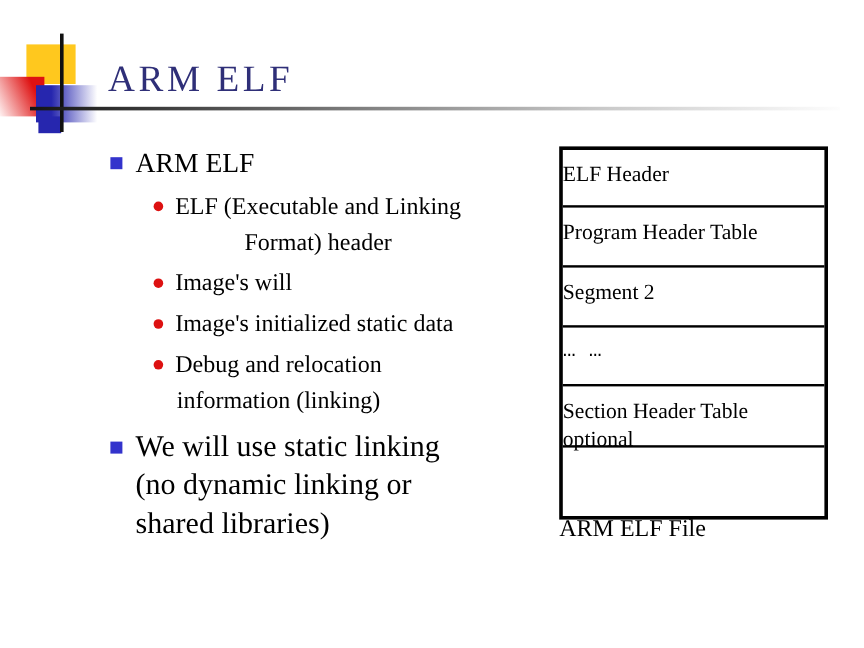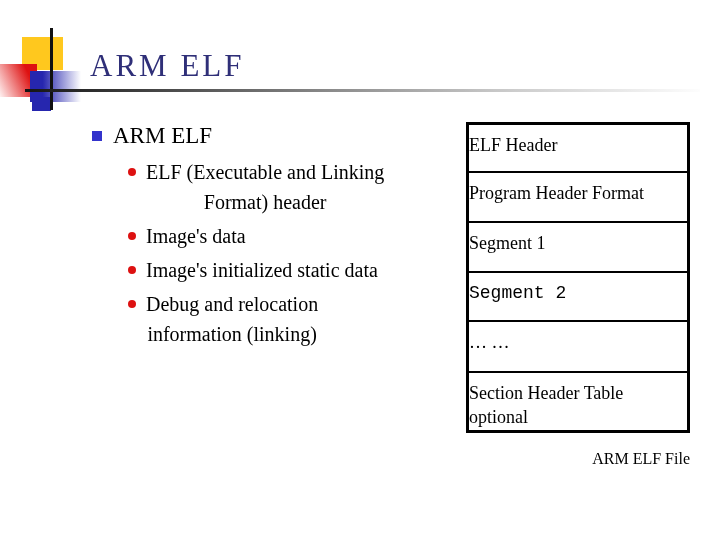--- a/index.html
+++ b/index.html
@@ -58,22 +58,22 @@
   .elf-row { box-sizing:border-box; padding-top:8px; line-height:24px;
     border-bottom:2px solid var(--c-table-border,#000); white-space:pre-line; }
   .elf-row:nth-child(1){ height:48px; }
   .elf-row:nth-child(2){ height:50px; }
   .elf-row:nth-child(3){ height:50px; }
   .elf-row:nth-child(4){ height:49px;font-family:Liberation Mono, monospace; }
   .elf-row:nth-child(5){ height:51px; }
   .elf-row:nth-child(6){ height:57px; border-bottom:none;border-radius:28px; }
 
   .table-caption {
-    position:absolute; left:466px; top:450px; width:224px;
-    text-align:right; font-size:16px;
+    position:absolute; left:466px; top:430px; width:224px;
+    text-align:left; font-size:20px;
   }
 
   
   .page-number {
     position:absolute; left:632px; top:512px; width:40px; 
     font-family:"Liberation Sans","DejaVu Sans",sans-serif;
     font-size:12.5px; color:var(--c-page-number,#7A7A7A);
   }
 </style>
 </head>
@@ -98,38 +98,43 @@
   </div>
 
   <div class="sub-list">
     <div class="sub-item">
       <span class="dot"></span>
       <span class="sub-text">ELF (Executable and Linking
 Format) header</span>
     </div>
     <div class="sub-item">
       <span class="dot"></span>
-      <span class="sub-text">Image's data</span>
+      <span class="sub-text">Image's will</span>
     </div>
     <div class="sub-item">
       <span class="dot"></span>
       <span class="sub-text">Image's initialized static data</span>
     </div>
     <div class="sub-item">
       <span class="dot"></span>
       <span class="sub-text">Debug and relocation
 information (linking)</span>
     </div>
   </div>
 
+  <div class="main-bullet" id="main-bullet-2">
+    <span class="sq"></span>
+    <span class="bullet-label">We will use static linking
+(no dynamic linking or
+shared libraries)</span>
+  </div>
 
   <div class="elf-table">
     <div class="elf-row">ELF Header</div>
-    <div class="elf-row">Program Header Format</div>
-    <div class="elf-row">Segment 1</div>
+    <div class="elf-row">Program Header Table</div>
     <div class="elf-row">Segment 2</div>
     <div class="elf-row">… …</div>
     <div class="elf-row">Section Header Table
 optional</div>
   </div>
   <div class="table-caption">ARM ELF File</div>
 
   <div class="page-number">57</div>
 
 </div>

